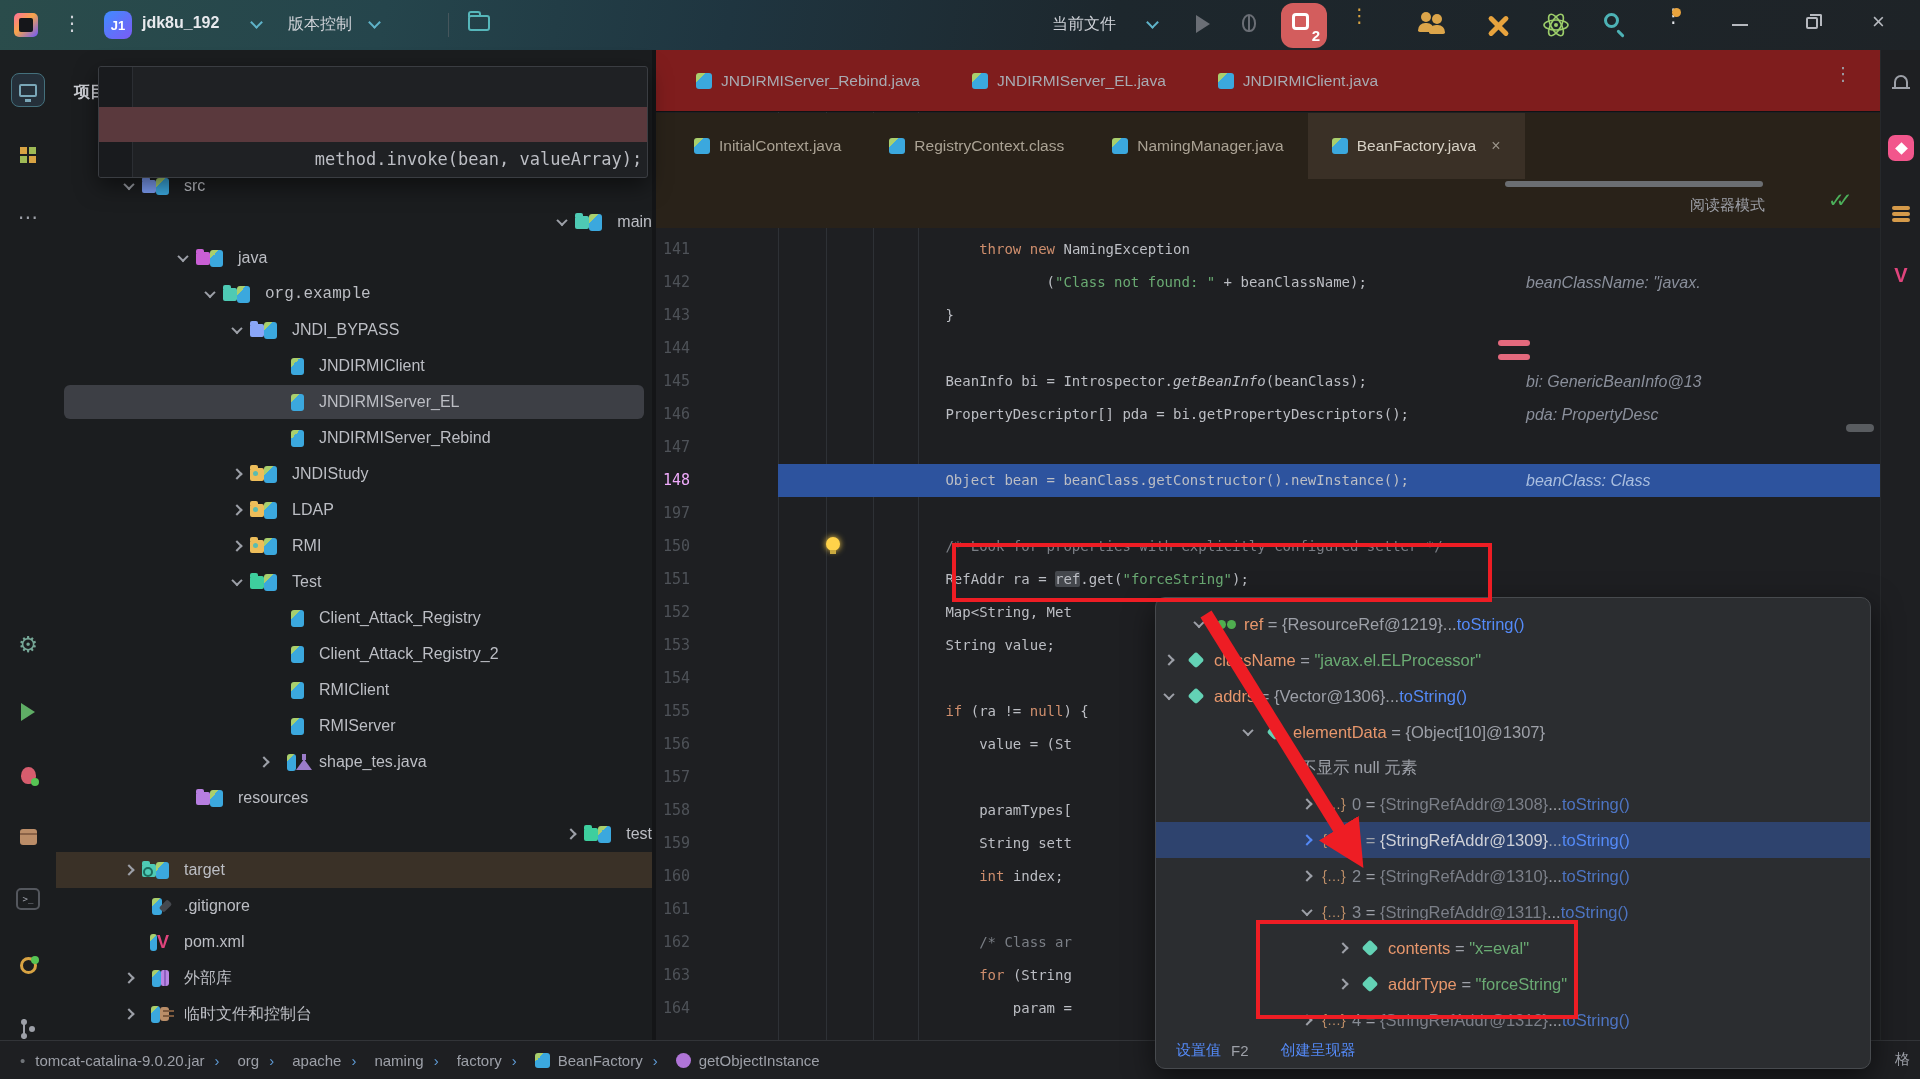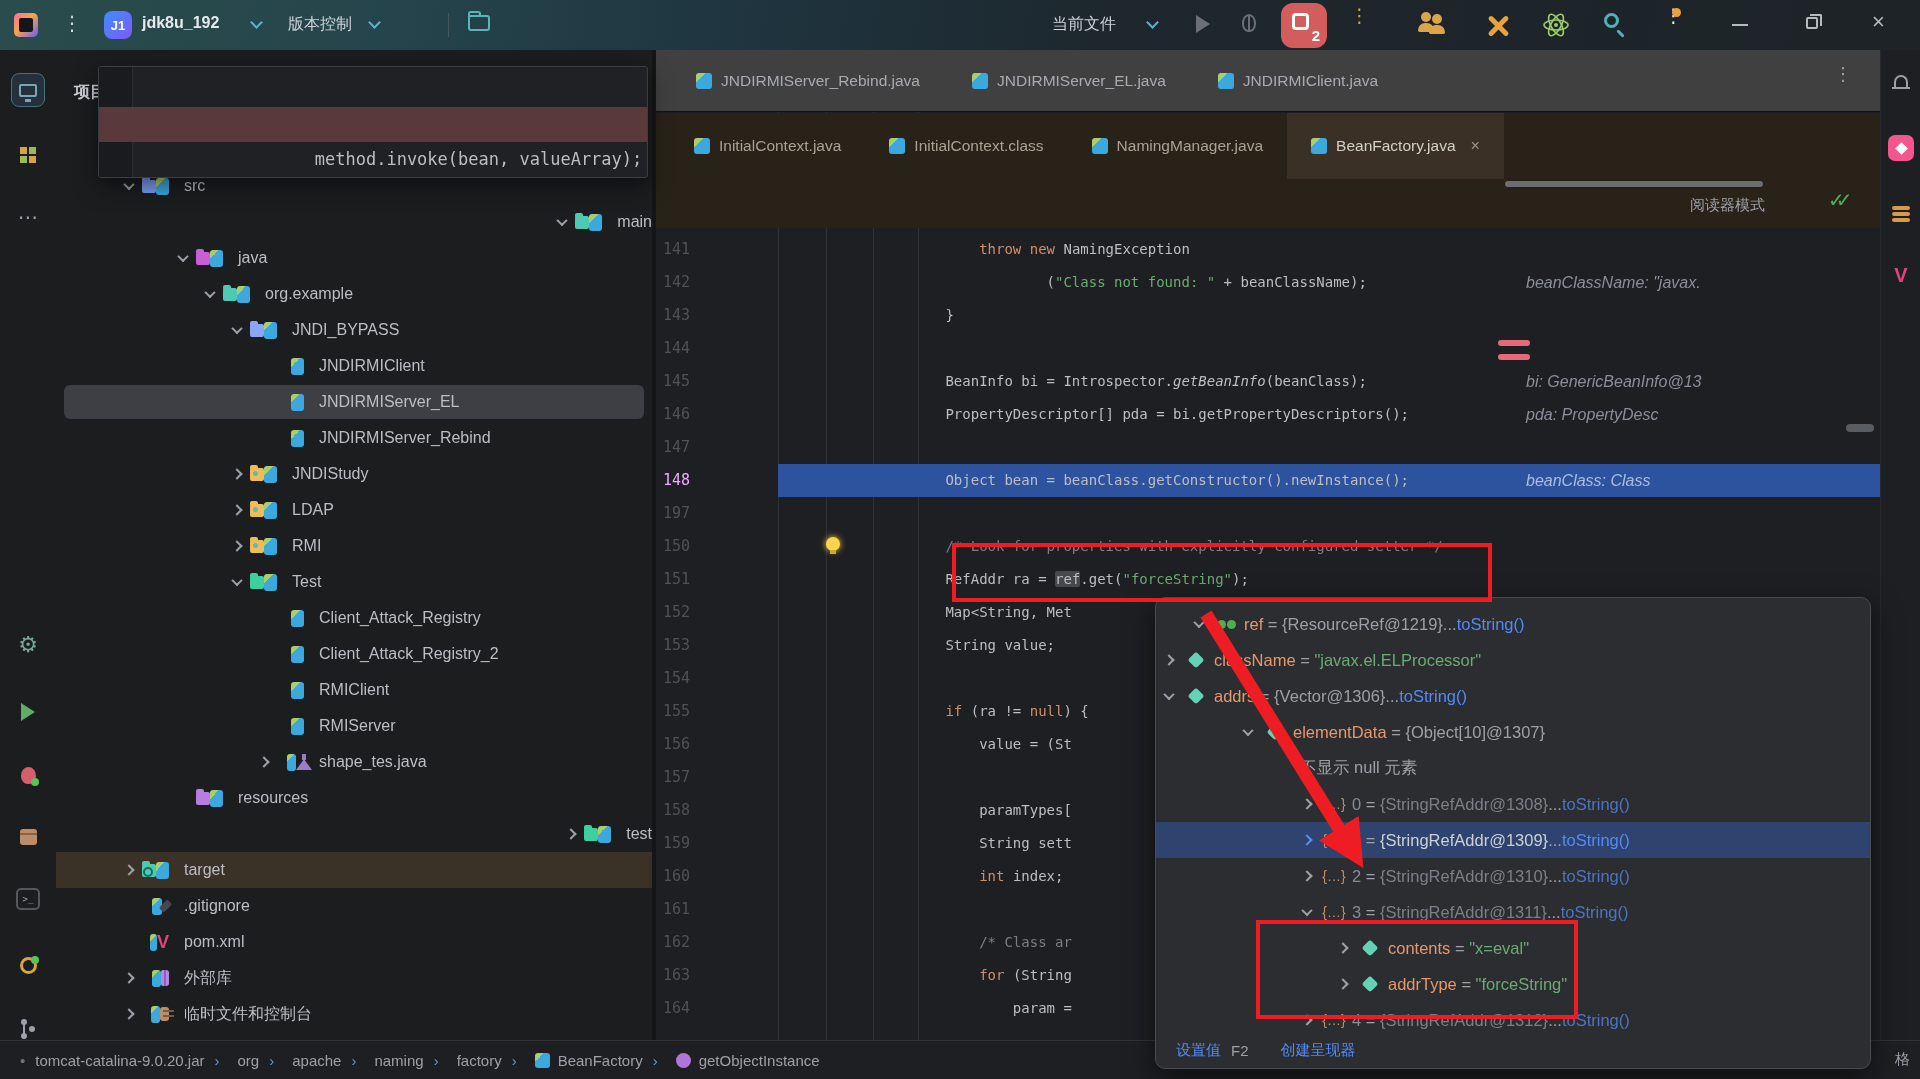--- a/index.html
+++ b/index.html
@@ -74,21 +74,21 @@
   .ls-branch::after{content:'';position:absolute;left:0;top:0;width:6px;height:6px;border-radius:50%;background:#9da0a8;box-shadow:0 14px 0 #9da0a8,8px 7px 0 #9da0a8;}
 
   
   .projpanel{position:absolute;left:56px;top:50px;width:596px;height:990px;background:#1b1d1f;z-index:3;overflow:hidden;}
   .pp-title{position:absolute;left:18px;top:32px;font-size:16px;color:#ced0d6;font-weight:600;}
   .tree{position:absolute;left:0;top:118px;width:596px;}
   .trow{position:relative;height:36px;display:flex;align-items:center;font-size:16px;color:#bcbec4;}
   .trow.state-sel::before{content:'';position:absolute;left:8px;right:8px;top:1px;bottom:1px;background:#3d3f45;border-radius:6px;}
   .trow.state-hl::before{content:'';position:absolute;left:0;right:0;top:0;bottom:0;background:#3a3127;}
   .lvl-1{padding-left:59px;}.lvl-2{padding-left:86px;justify-content:flex-end;}.lvl-3{padding-left:113px;}
-  .lvl-4{padding-left:140px;}.lvl-5{padding-left:167px;}.lvl-6{padding-left:194px;}
+  .lvl-4{padding-left:140px;font-family:Liberation Mono, monospace;}.lvl-5{padding-left:167px;}.lvl-6{padding-left:194px;}
   .tchev{position:relative;width:27px;flex:0 0 27px;display:flex;align-items:center;justify-content:center;}
   .tchev i{width:8px;height:8px;border-right:2px solid #9da0a8;border-bottom:2px solid #9da0a8;display:block;}
   .chev-down i{transform:rotate(45deg) translate(-1px,-1px);}
   .chev-right i{transform:rotate(-45deg);}
   .chev-none i{visibility:hidden;}
   .tico{position:relative;width:27px;flex:0 0 27px;height:20px;display:flex;align-items:center;justify-content:center;}
   .tlabel{position:relative;margin-left:15px;white-space:nowrap;}
   .fold{width:18px;height:13px;border-radius:2px;position:relative;}
   .fold::before{content:'';position:absolute;left:0;top:-3px;width:8px;height:4px;border-radius:2px 2px 0 0;background:inherit;}
   .ti-src-folder .fold{background:#7c9cf3;}
@@ -113,21 +113,21 @@
   .ti-lib-book i{display:block;width:14px;height:16px;background:#b985e3;border-radius:2px 3px 3px 2px;position:relative;}
   .ti-lib-book i::after{content:'';position:absolute;left:3px;top:0;width:2px;height:16px;background:#8e5fc0;}
   .ti-console i{display:block;width:17px;height:14px;background:#ba8e68;border-radius:3px;position:relative;}
   .ti-console i::after{content:'';position:absolute;left:3px;top:3px;width:11px;height:8px;background:repeating-linear-gradient(#7d5a3e 0 2px,transparent 2px 5px);}
 
   
   .vdivider{position:absolute;left:652px;top:50px;width:4px;height:990px;background:#141517;z-index:3;}
 
   
   .editor{position:absolute;left:656px;top:50px;width:1224px;height:990px;background:#1e1f22;z-index:1;overflow:hidden;}
-  .tabs1{position:absolute;left:0;top:0;width:1224px;height:62px;background:#404040;border-bottom:1px solid #111214;display:flex;align-items:center;padding-left:14px;z-index:3;}
+  .tabs1{position:absolute;left:0;top:0;width:1224px;height:62px;background:#7f1d1d;border-bottom:1px solid #111214;display:flex;align-items:center;padding-left:14px;z-index:3;}
   .tab1{display:flex;align-items:center;gap:9px;padding:0 26px;height:62px;font-size:15.5px;color:#a8abb2;}
   .tabs1-kebab{position:absolute;right:28px;top:20px;color:#9da0a8;font-size:18px;line-height:8px;}
   .tabs2{position:absolute;left:0;top:63px;width:1224px;height:115px;background:#292219;display:flex;align-items:flex-start;padding-left:14px;z-index:3;}
   .tab2{display:flex;align-items:center;gap:9px;padding:0 24px;height:66px;font-size:15.5px;color:#aaa294;}
   .tab2.state-active{background:#3a3026;color:#d6d0c4;}
   .tab2 .tclose{color:#9b948a;font-size:16px;margin-left:6px;}
   .cube-s{width:16px;height:16px;border-radius:3px;background:linear-gradient(135deg,#a9cf6d 0 30%,#3ba8de 30%);flex:0 0 16px;}
   .tabthumb{position:absolute;left:849px;top:131px;width:258px;height:6px;border-radius:3px;background:#6b6e72;z-index:4;}
   .readermode{position:absolute;left:1034px;top:146px;font-size:15px;color:#9da0a8;z-index:4;}
   .readercheck{position:absolute;left:1172px;top:138px;font-size:20px;color:#4cb05a;letter-spacing:-9px;z-index:4;}
@@ -743,21 +743,21 @@
 
     <div class="tabs2">
 
     <div class="tab2">
           <span class="cube-s"></span>
           <span>InitialContext.java</span>
 
         </div>
         <div class="tab2">
           <span class="cube-s"></span>
-          <span>InitialContext.class</span>
+          <span>RegistryContext.class</span>
 
         </div>
         <div class="tab2">
           <span class="cube-s"></span>
           <span>NamingManager.java</span>
 
         </div>
         <div class="tab2 state-active">
           <span class="cube-s"></span>
           <span>BeanFactory.java</span>

